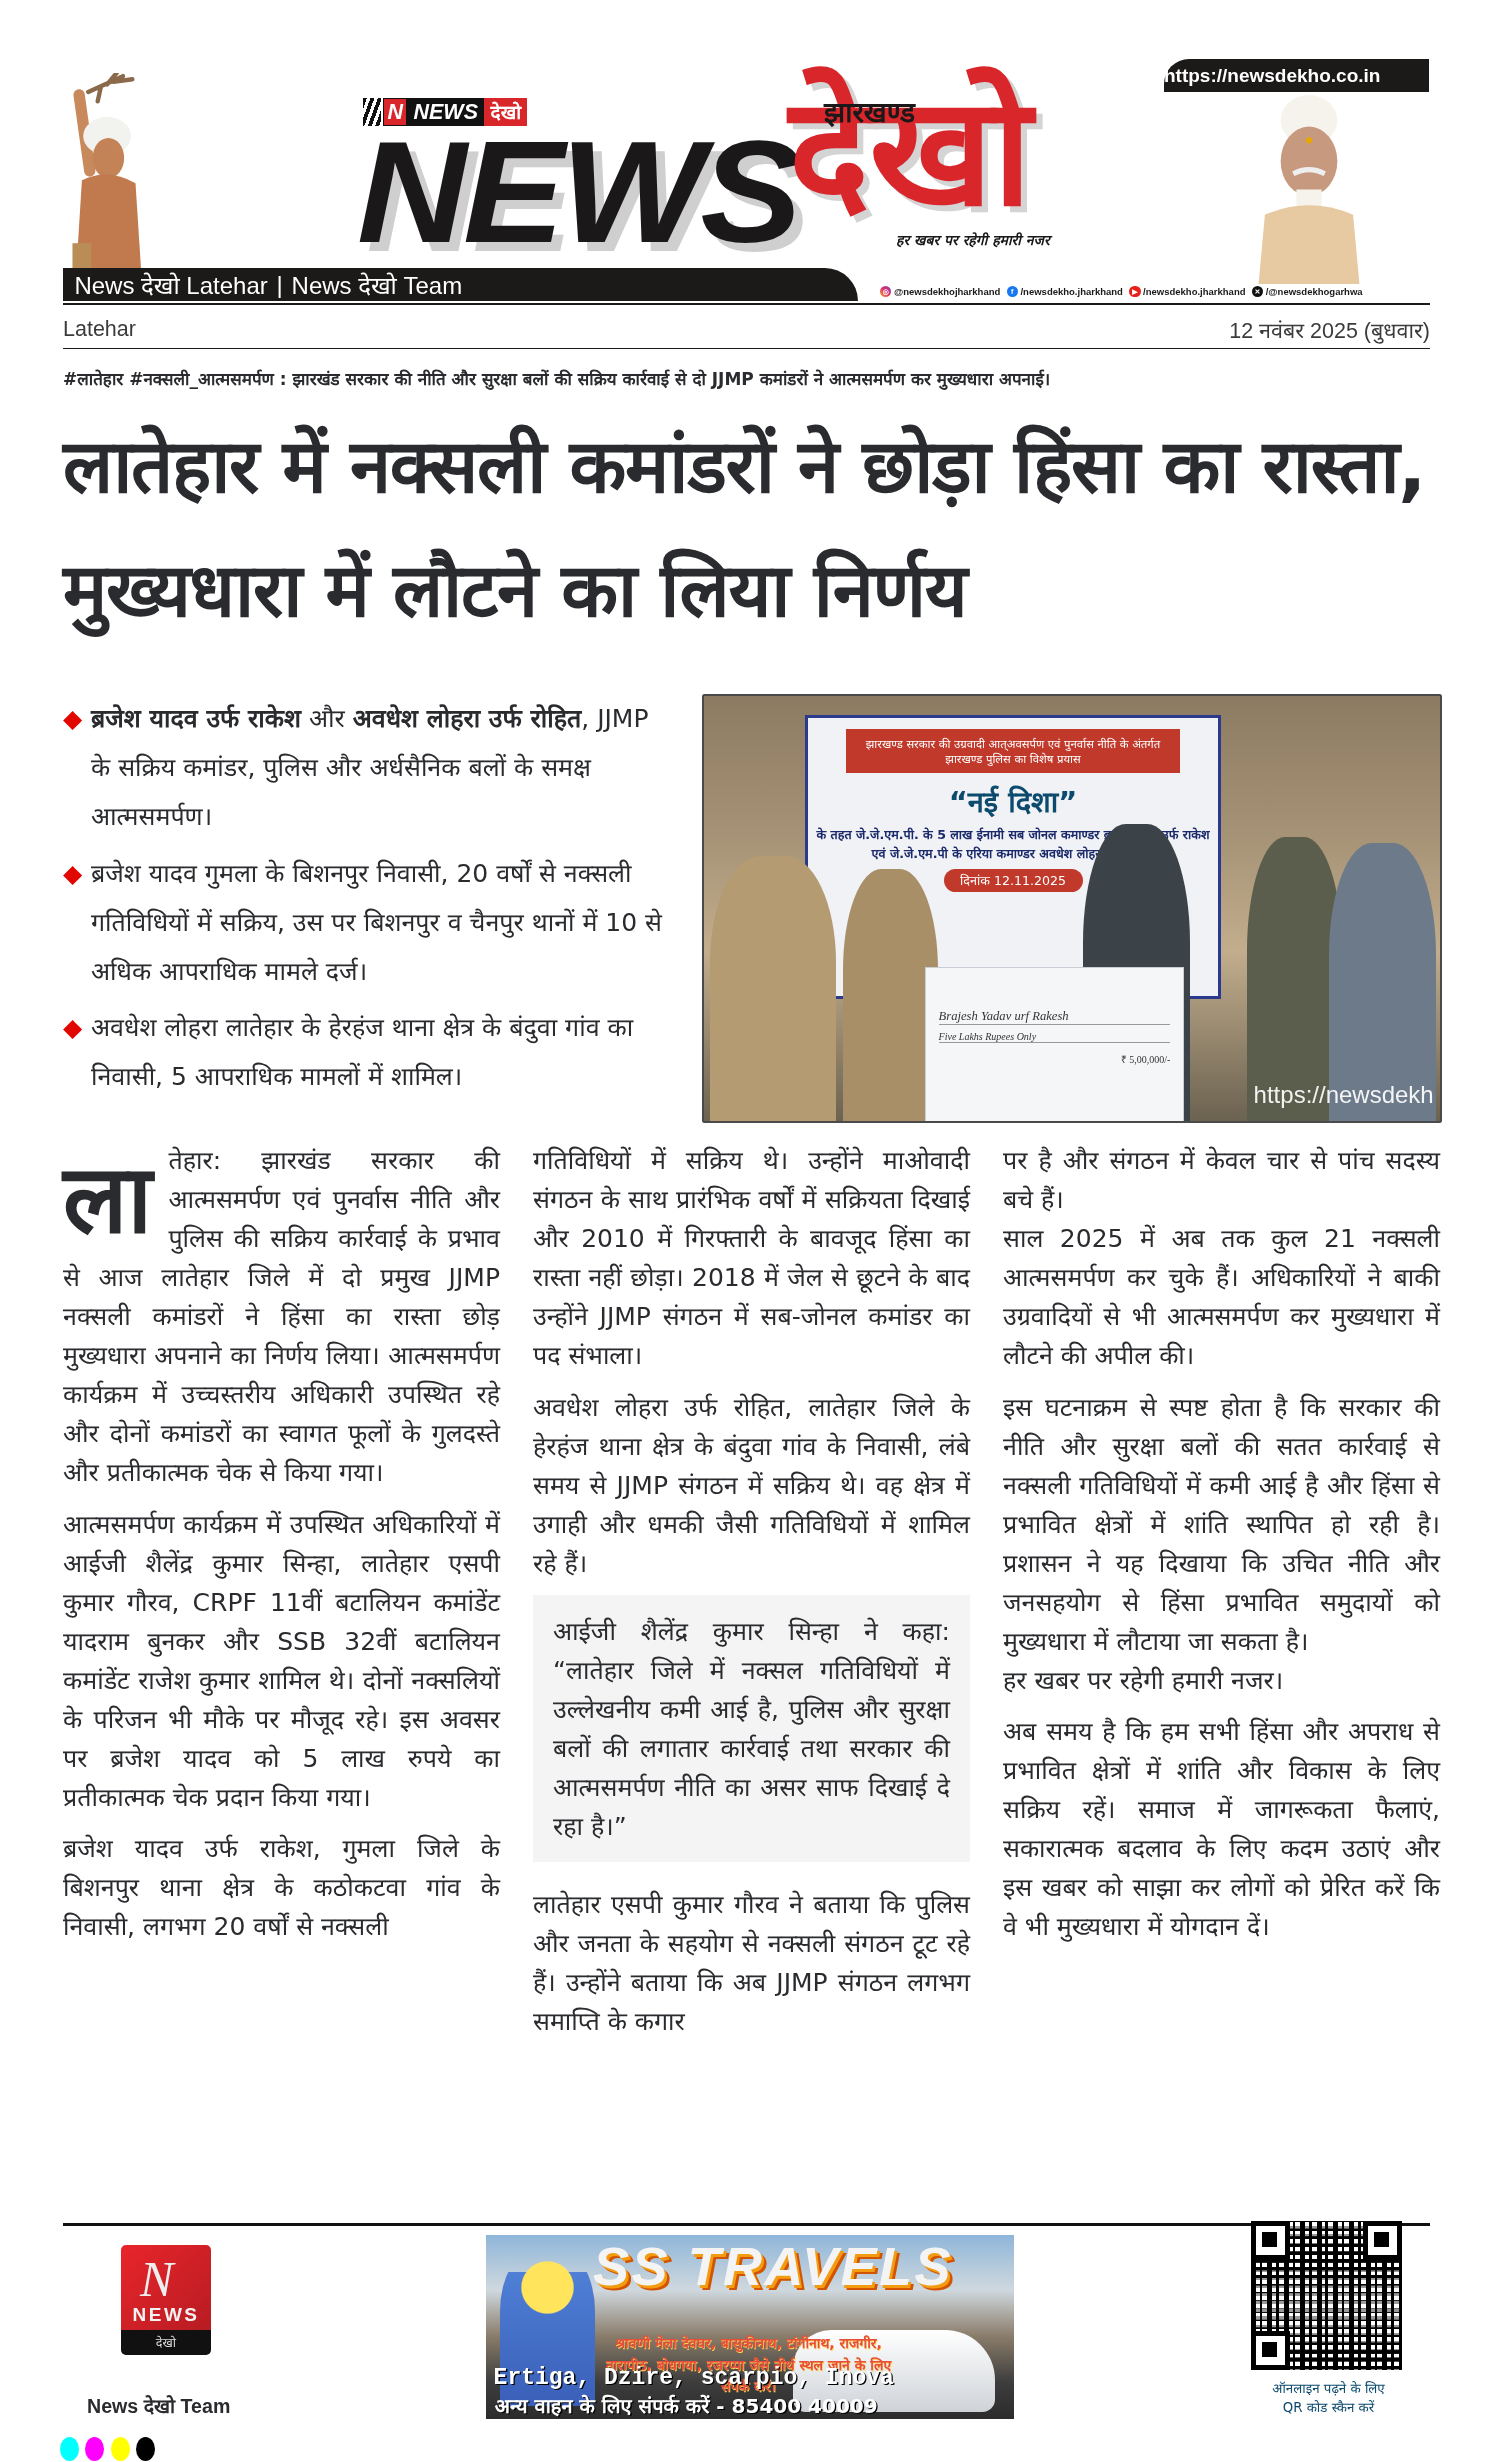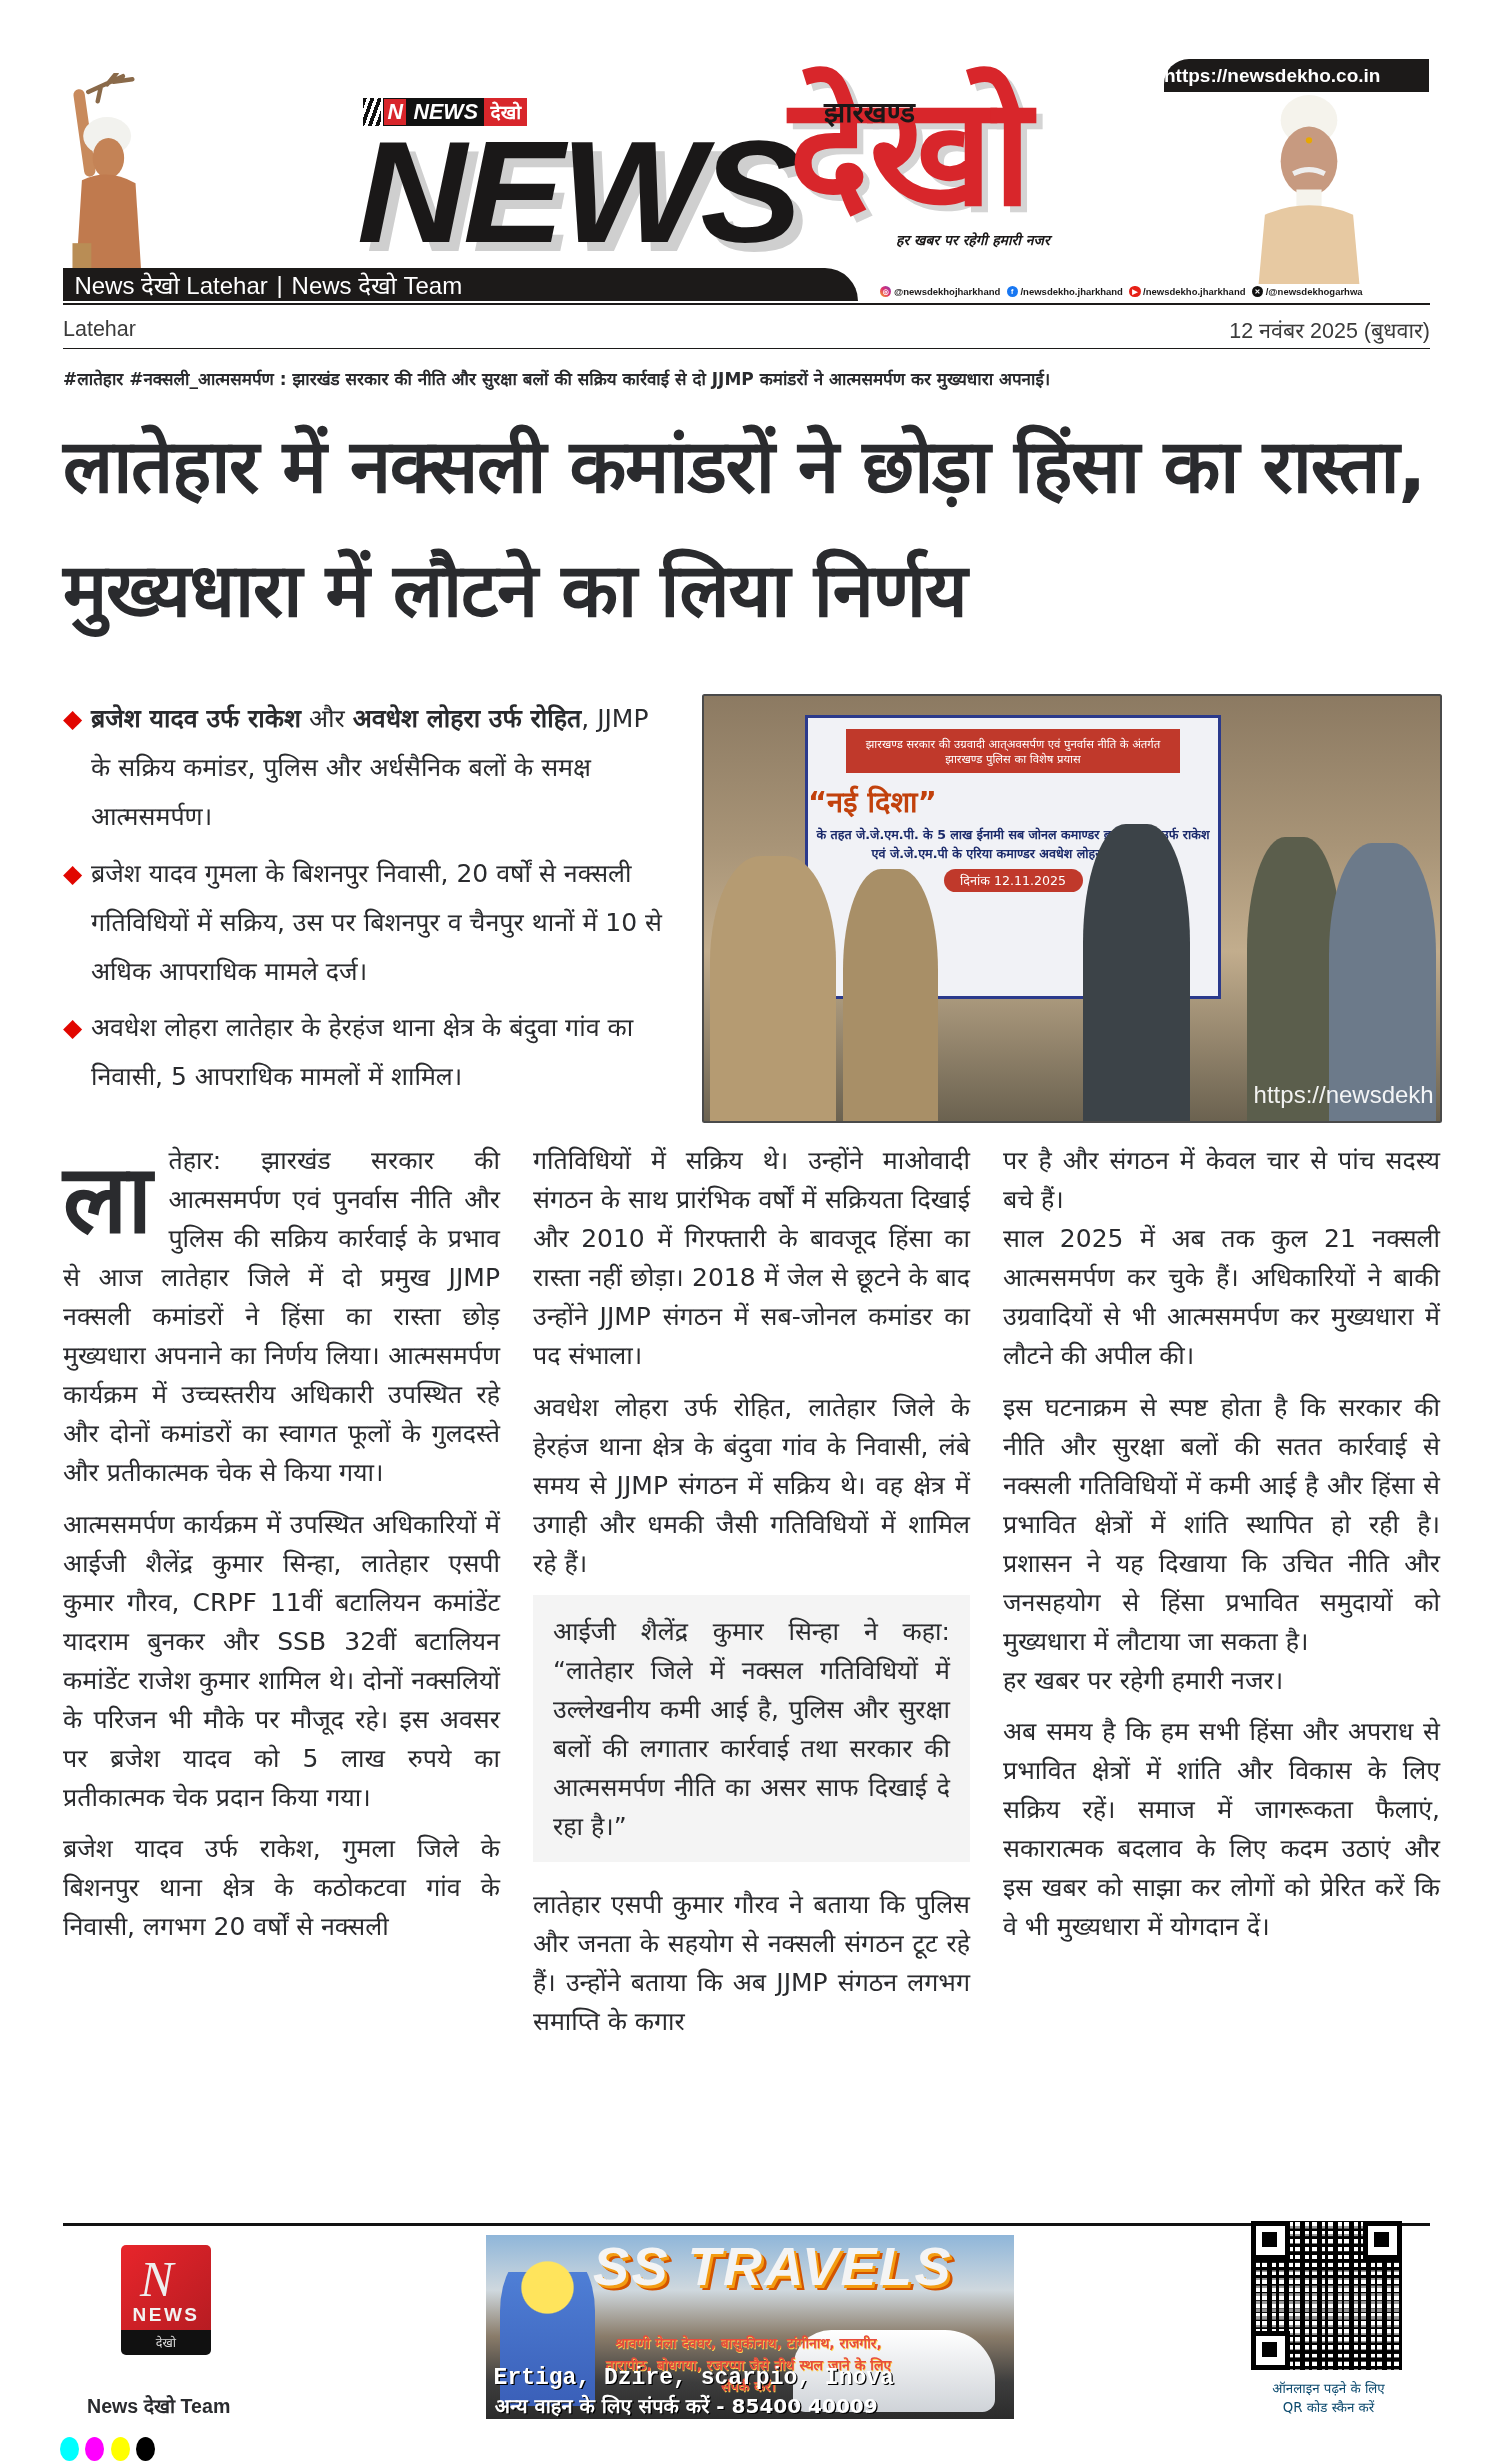--- a/index.html
+++ b/index.html
@@ -50,21 +50,21 @@
 
   
   .summary { position: absolute; left: 63px; top: 694px; width: 606px; }
   .summary .item { display: flex; font-size: 25px; line-height: 49px; margin-bottom: 7.6px; }
   .summary .diamond { color: #e10600; font-size: 25px; width: 28px; flex: none; }
   .summary b { font-weight: bold; }
   .photo { position: absolute; left: 702px; top: 694px; width: 740px; height: 429px; border: 2.5px solid #4a4a4a; border-radius: 2.5px;
     background: linear-gradient(180deg, #8c7a62 0%, #a89477 35%, #c2ad8d 60%, #6b6250 100%); overflow: hidden; }
   .banner { position: absolute; left: 101px; top: 19px; width: 416px; height: 284px; background: #f1f2f6; border: 3.8px solid #2b3a8c; }
   .banner .banner-head { margin: 11.4px 38px 0; height: 44px; background: #c0392b; color: #fff; font-size: 11.4px; text-align: center; padding-top: 6.3px; }
-  .banner .banner-title { text-align: left; color: #c2410c; font-size: 29px; font-weight: bold; margin-top: 7.6px; }
+  .banner .banner-title { text-align: center; color: #0c4a6e; font-size: 29px; font-weight: bold; margin-top: 7.6px; }
   .banner .banner-lines { text-align: center; color: #1b2a6b; font-size: 12.6px; font-weight: bold; line-height: 19px; margin-top: 5px; }
   .banner .banner-date { margin: 6.3px auto 0; width: 139px; height: 23px; background: #c0392b; color: #fff; border-radius: 11.4px; text-align: center; font-size: 12.6px; line-height: 23px; }
   .person { position: absolute; bottom: 0; border-radius: 40% 40% 0 0; }
   .cheque { position: absolute; left: 221px; top: 271px; width: 259px; height: 157px; background: #f5f6f8; border: 1.3px solid #c9cdd6; padding: 19px 12.6px; font-family: "Liberation Serif", serif; font-style: italic; color: #333; }
   .cheque .payee { font-size: 12.6px; border-bottom: 0.6px solid #999; margin: 21.5px 0 6.3px; }
   .cheque .words { font-size: 10px; border-bottom: 0.6px solid #999; margin-bottom: 8.8px; }
   .cheque .amount { text-align: right; font-size: 10px; font-style: normal; }
   .watermark { position: absolute; right: 6.3px; bottom: 12px; color: rgba(255,255,255,0.92); font-family: "Liberation Sans", sans-serif; font-size: 24px; }
 
   
@@ -201,20 +201,25 @@
     <div class="banner-head">झारखण्ड सरकार की उग्रवादी आत्अवसर्पण एवं पुनर्वास नीति के अंतर्गत झारखण्ड पुलिस का विशेष प्रयास</div>
     <div class="banner-title">“नई दिशा”</div>
     <div class="banner-lines">के तहत जे.जे.एम.पी. के 5 लाख ईनामी सब जोनल कमाण्डर ब्रजेश यादव उर्फ राकेश एवं जे.जे.एम.पी के एरिया कमाण्डर अवधेश लोहरा उर्फ रोहित</div>
     <div class="banner-date">दिनांक 12.11.2025</div>
   </div>
   <div class="person" style="left:6.3px;width:126px;height:265px;background:#b59b72;"></div>
   <div class="person" style="left:139px;width:95px;height:252px;background:#a88f67;"></div>
   <div class="person" style="left:379px;width:107px;height:297px;background:#3c4348;"></div>
   <div class="person" style="left:543px;width:95px;height:284px;background:#5b5e4c;"></div>
   <div class="person" style="left:625px;width:107px;height:278px;background:#6c7a8a;"></div>
+  <div class="cheque">
+    <div class="payee">Brajesh Yadav urf Rakesh</div>
+    <div class="words">Five Lakhs Rupees Only</div>
+    <div class="amount">₹ 5,00,000/-</div>
+  </div>
   <div class="watermark">https://newsdekh</div>
 </figure>
 
 <div class="col col1">
   <p><span class="dropcap">ला</span><span>तेहार: झारखंड सरकार की आत्मसमर्पण एवं पुनर्वास नीति और पुलिस की सक्रिय कार्रवाई के प्रभाव से आज लातेहार जिले में दो प्रमुख JJMP नक्सली कमांडरों ने हिंसा का रास्ता छोड़ मुख्यधारा अपनाने का निर्णय लिया। आत्मसमर्पण कार्यक्रम में उच्चस्तरीय अधिकारी उपस्थित रहे और दोनों कमांडरों का स्वागत फूलों के गुलदस्ते और प्रतीकात्मक चेक से किया गया।</span></p>
   <p>आत्मसमर्पण कार्यक्रम में उपस्थित अधिकारियों में आईजी शैलेंद्र कुमार सिन्हा, लातेहार एसपी कुमार गौरव, CRPF 11वीं बटालियन कमांडेंट यादराम बुनकर और SSB 32वीं बटालियन कमांडेंट राजेश कुमार शामिल थे। दोनों नक्सलियों के परिजन भी मौके पर मौजूद रहे। इस अवसर पर ब्रजेश यादव को 5 लाख रुपये का प्रतीकात्मक चेक प्रदान किया गया।</p>
   <p>ब्रजेश यादव उर्फ राकेश, गुमला जिले के बिशनपुर थाना क्षेत्र के कठोकटवा गांव के निवासी, लगभग 20 वर्षों से नक्सली</p>
 </div>
 
 <div class="col col2">

